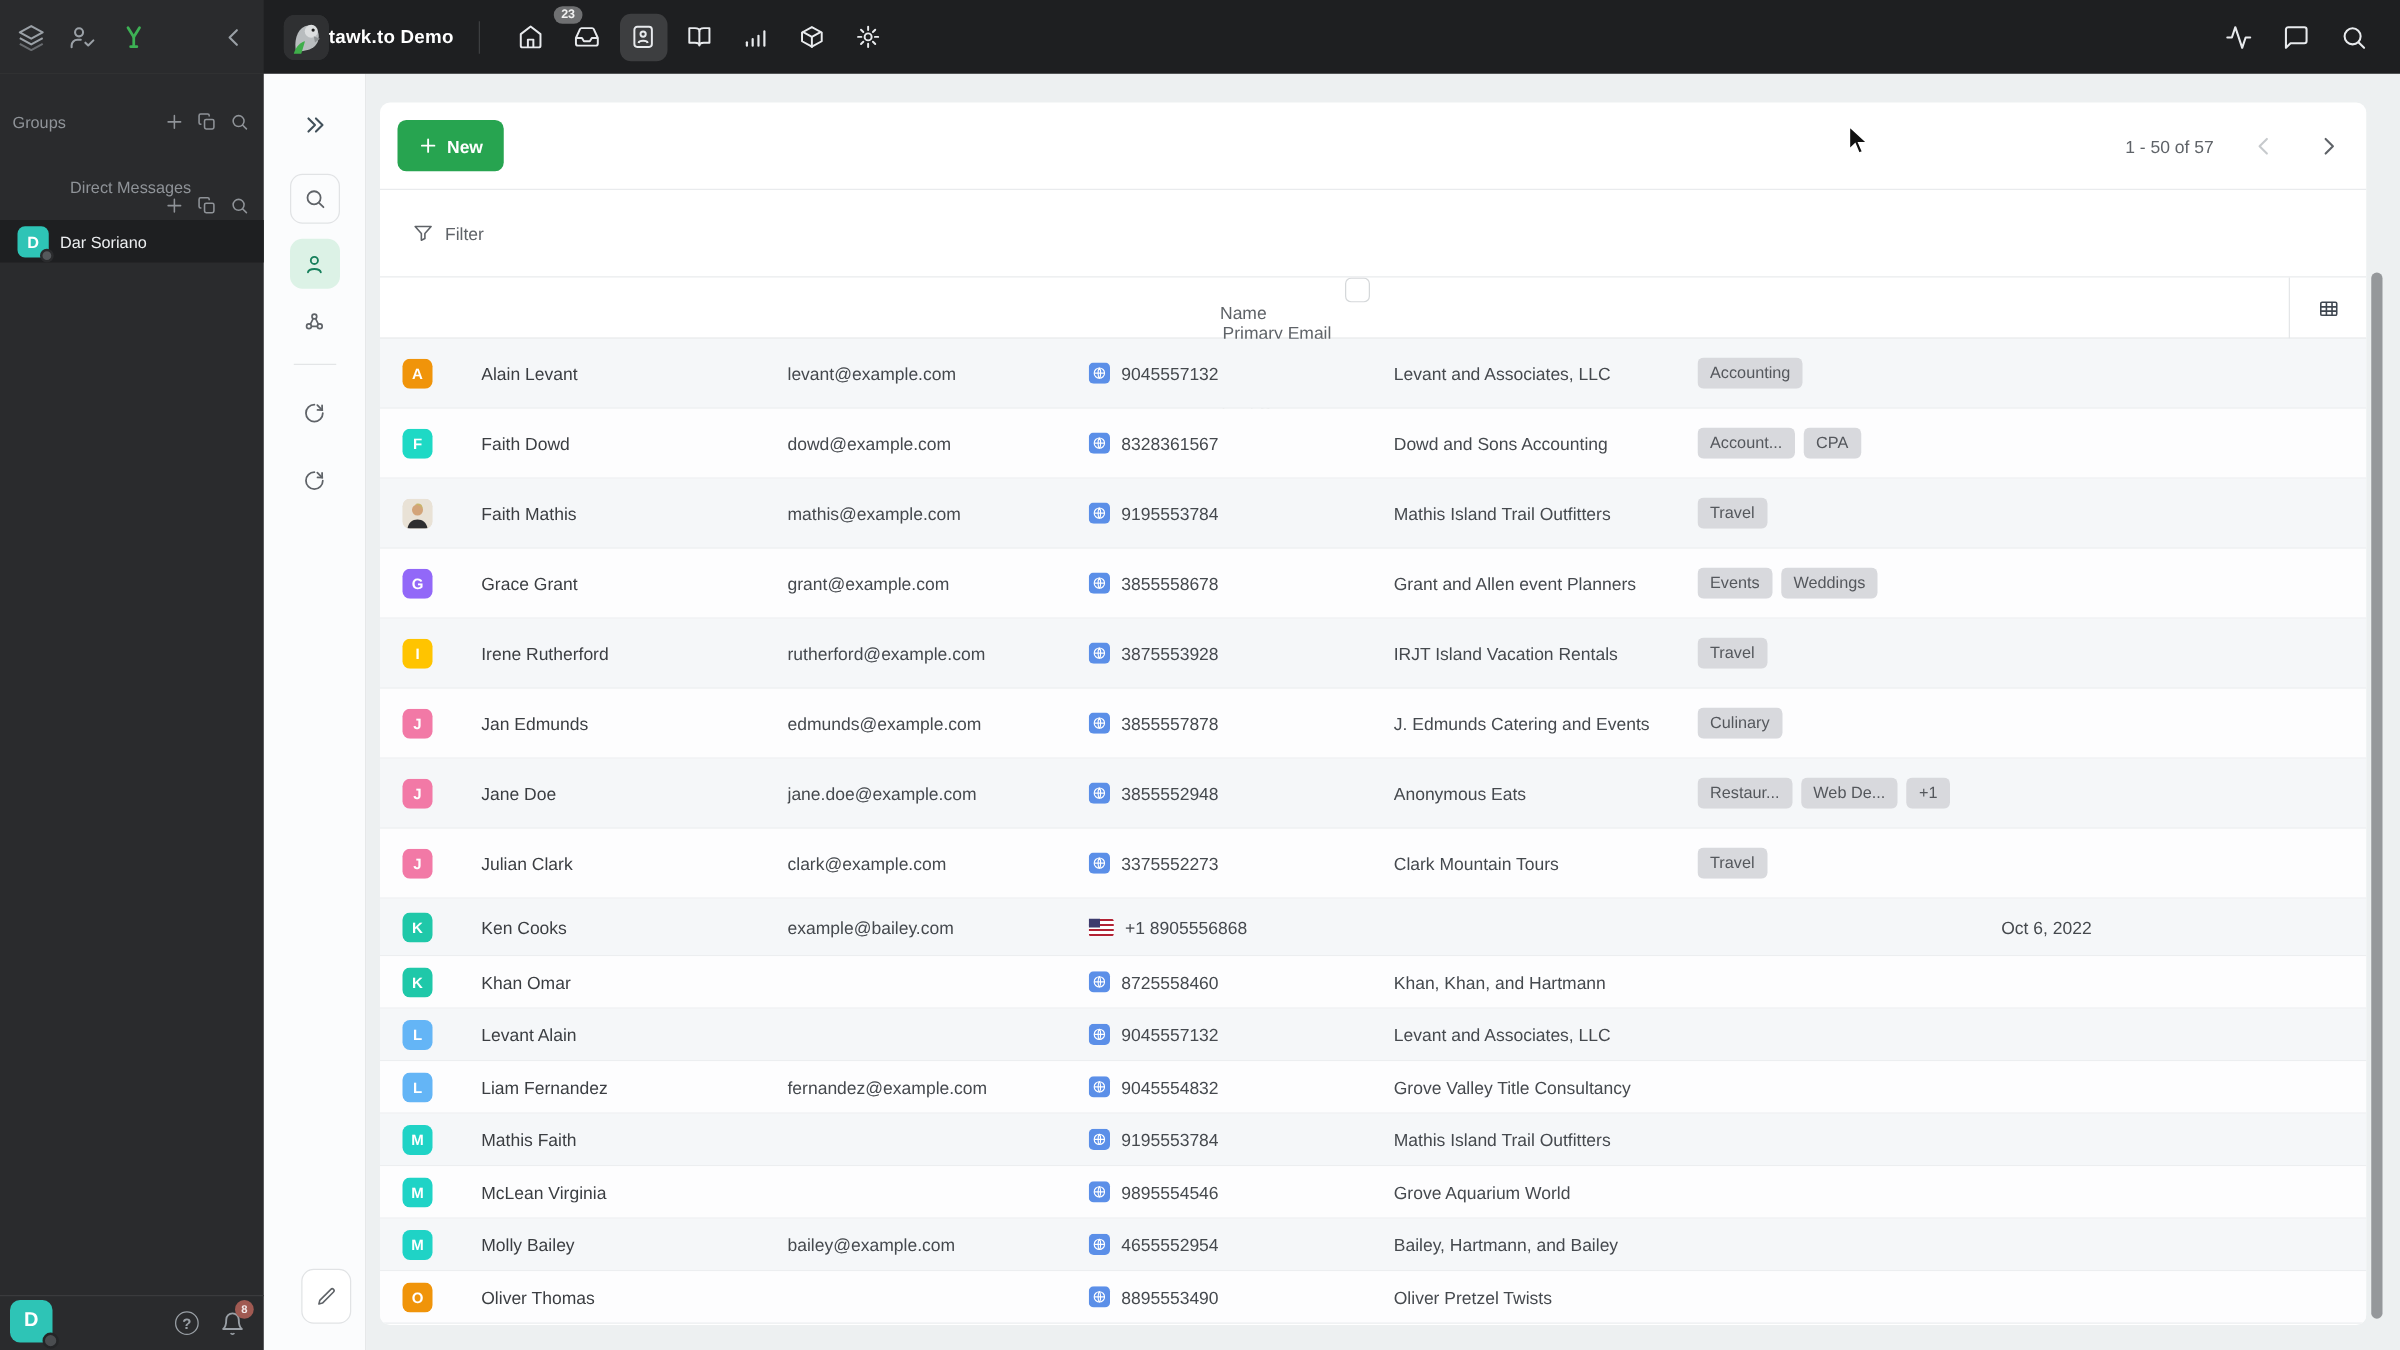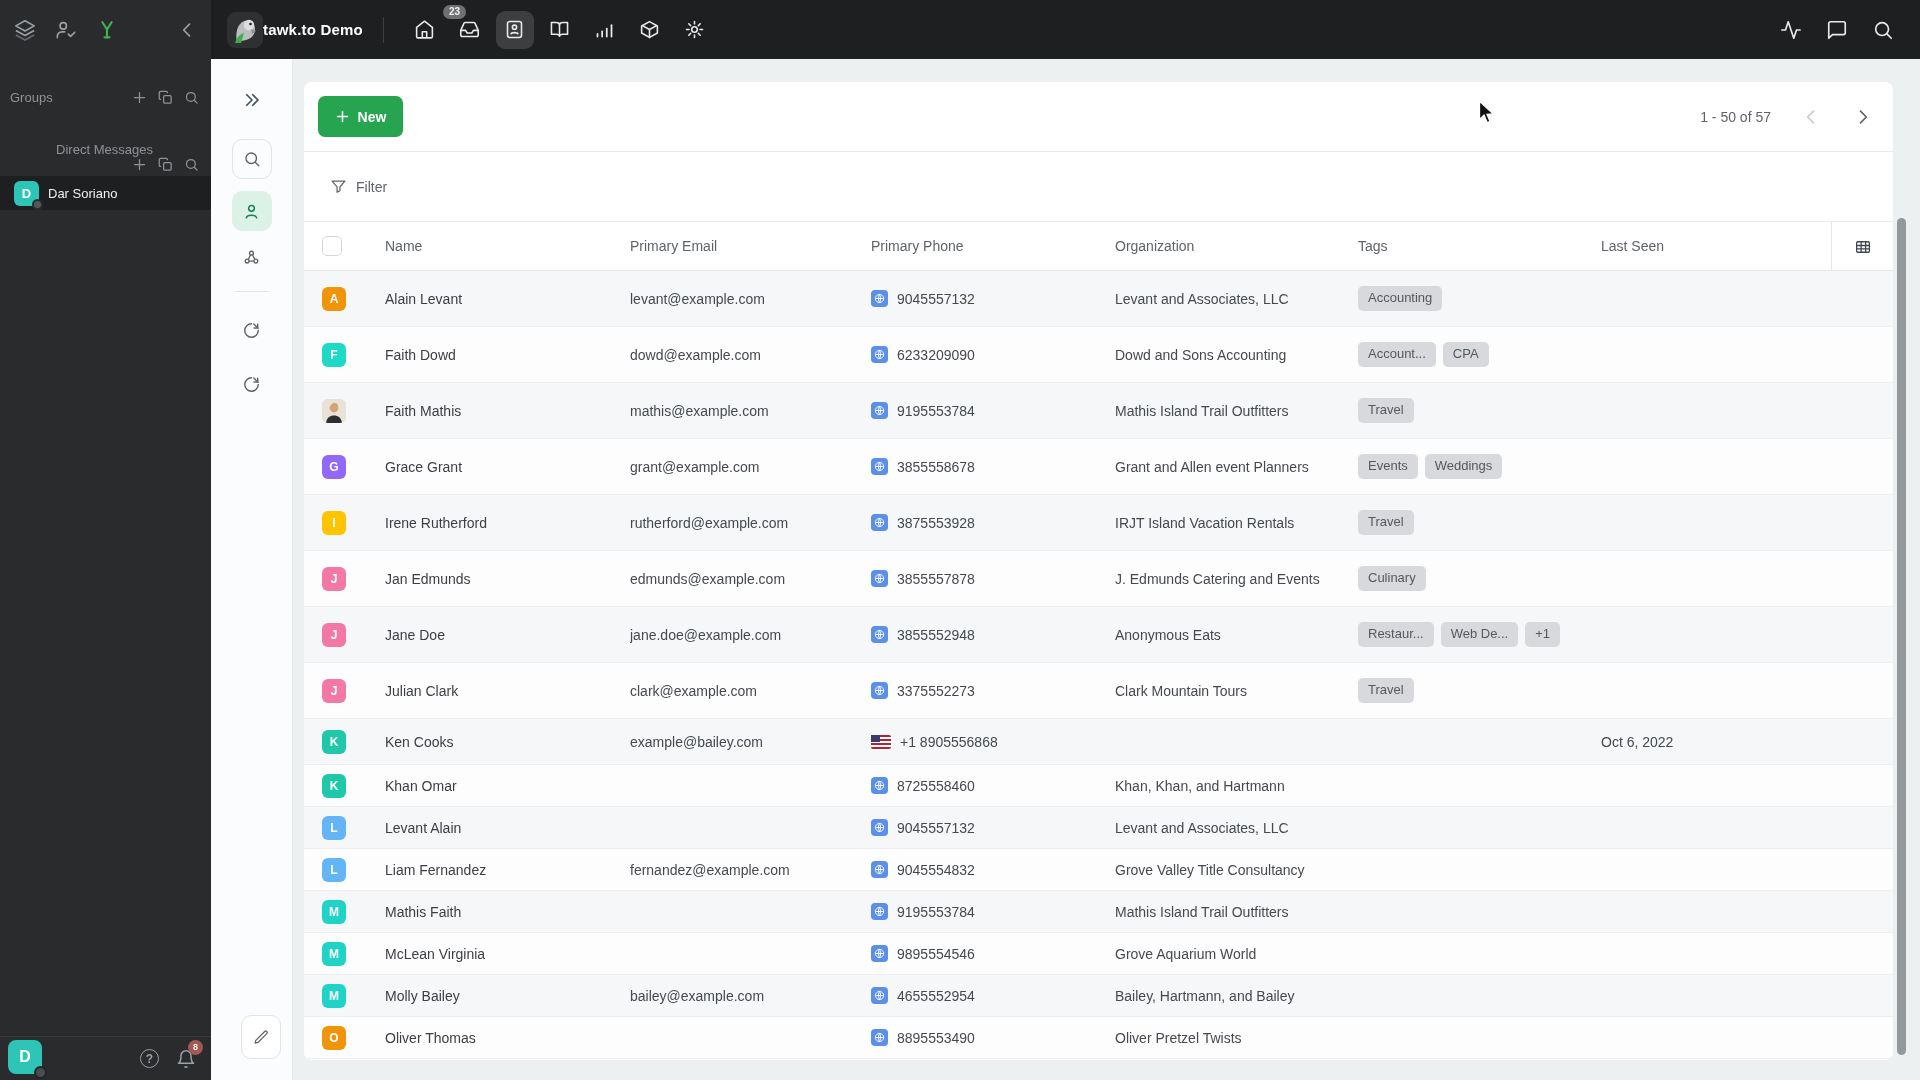--- a/index.html
+++ b/index.html
@@ -88,21 +88,21 @@
   .pager { margin-left:auto; display:flex; align-items:center; gap:28px; }
   .pager-text { color:#5f6368; font-size:14px; }
   .pg-btn { background:none; border:none; display:flex; padding:2px; cursor:pointer; }
   .pg-prev { color:#c7cacd; } .pg-next { color:#5f6368; }
   .filterbar { height:70px; display:flex; align-items:center; padding-left:26px;
     border-bottom:1px solid #e9ebed; gap:9px; color:#5f6368; }
   .filter-label { font-size:14px; }
 
   
   .thead { height:49px; display:flex; align-items:center; border-bottom:1px solid #e4e6e8;
-    color:#5f6368; font-size:14px; position:relative; }
+    color:#5f6368; font-size:14px; position:relative;flex-direction:column; }
   .tc { flex:none; display:flex; align-items:center; overflow:hidden; white-space:nowrap; }
   .c1 { width:81px; padding-left:18px; }
   .c2 { width:245px; } .c3 { width:241px; } .c4 { width:244px; gap:9px; }
   .c5 { width:243px; } .c6 { width:243px; gap:7px; } .c7 { width:243px; }
   .checkbox { width:20px; height:20px; border:1px solid #d5d8da; border-radius:5px;
     background:#fff; }
   .grid-cell { position:absolute; right:0; top:0; width:62px; height:49px;
     border-left:1px solid #e4e6e8; display:flex; align-items:center; justify-content:center;
     color:#3e4650; }
   .tbody { position:relative; }
@@ -452,21 +452,21 @@
           </div>
           <div class="tc c2">Faith Dowd</div>
           <div class="tc c3">dowd@example.com</div>
           <div class="tc c4">
             <span class="flag generic">
               <svg width="11" height="11" viewBox="0 0 24 24" fill="none" stroke="#fff" stroke-width="2">
                 <circle cx="12" cy="12" r="9"></circle>
                 <path d="M3 12h18M12 3c3 3 3 15 0 18M12 3c-3 3-3 15 0 18"></path>
               </svg>
             </span>
-            <span class="pnum">6233209090</span>
+            <span class="pnum">8328361567</span>
           </div>
           <div class="tc c5">Dowd and Sons Accounting</div>
           <div class="tc c6">
             <span class="tag">Account...</span>
             <span class="tag">CPA</span>
           </div>
           <div class="tc c7"></div>
         </div>
         <div class="trow alt" style="height: 56px;">
           <div class="tc c1">

